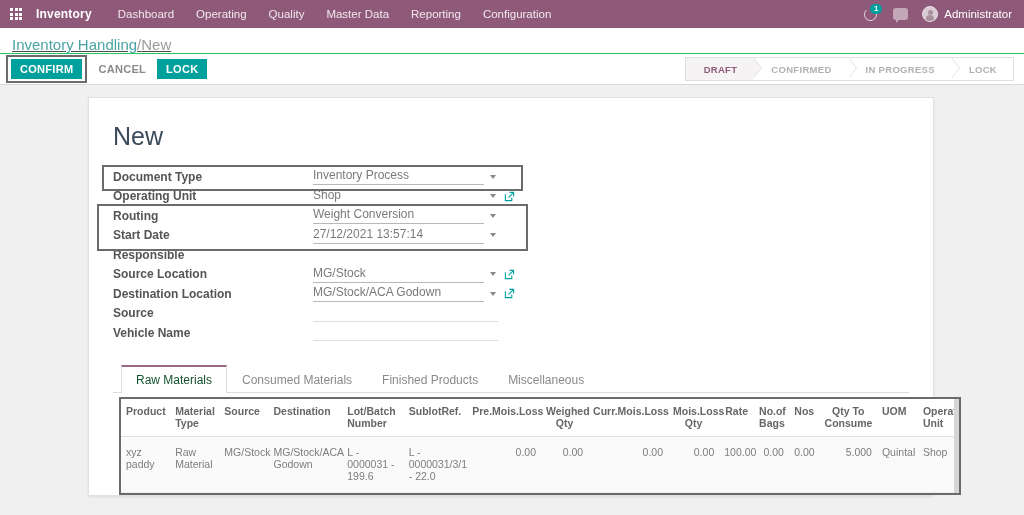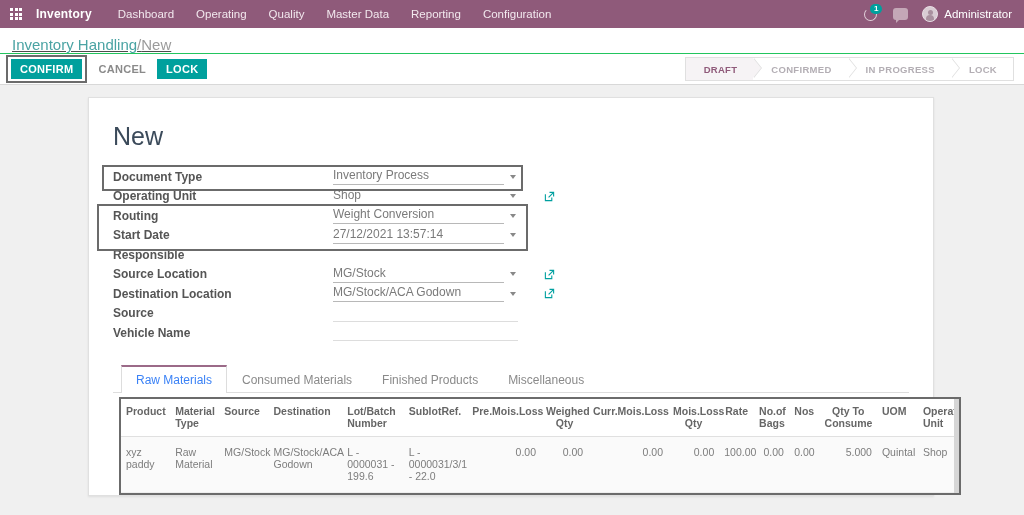--- a/index.html
+++ b/index.html
@@ -280,21 +280,20 @@
     color: #3b4a5a;
     margin: 2px 0 16px 0;
   }
 
   
   .form-block { position: relative; }
   .field-row {
     display: flex;
     align-items: center;
     height: 19.5px;
-    gap: 20px;
   }
   .field-label {
     width: 200px;
     font-size: 12px;
     color: #555555;
     font-weight: bold;
     flex-shrink: 0;
   }
   .field-value {
     width: 185px;
@@ -357,21 +356,21 @@
     color: #8a8a8a;
     padding: 7px 14px 6px 14px;
     border: 1px solid transparent;
     border-bottom: none;
     cursor: pointer;
     white-space: nowrap;
     background: transparent;
     margin-bottom: -1px;
   }
   .tab.active {
-    color: #3b82f6;
+    color: #14532d;
     background: #ffffff;
     border-color: #dddddd;
     border-top: 2px solid #9b6a88;
     padding-top: 6px;
   }
 
   
   .table-annot {
     position: relative;
     border: 2px solid #6b6b6b;

